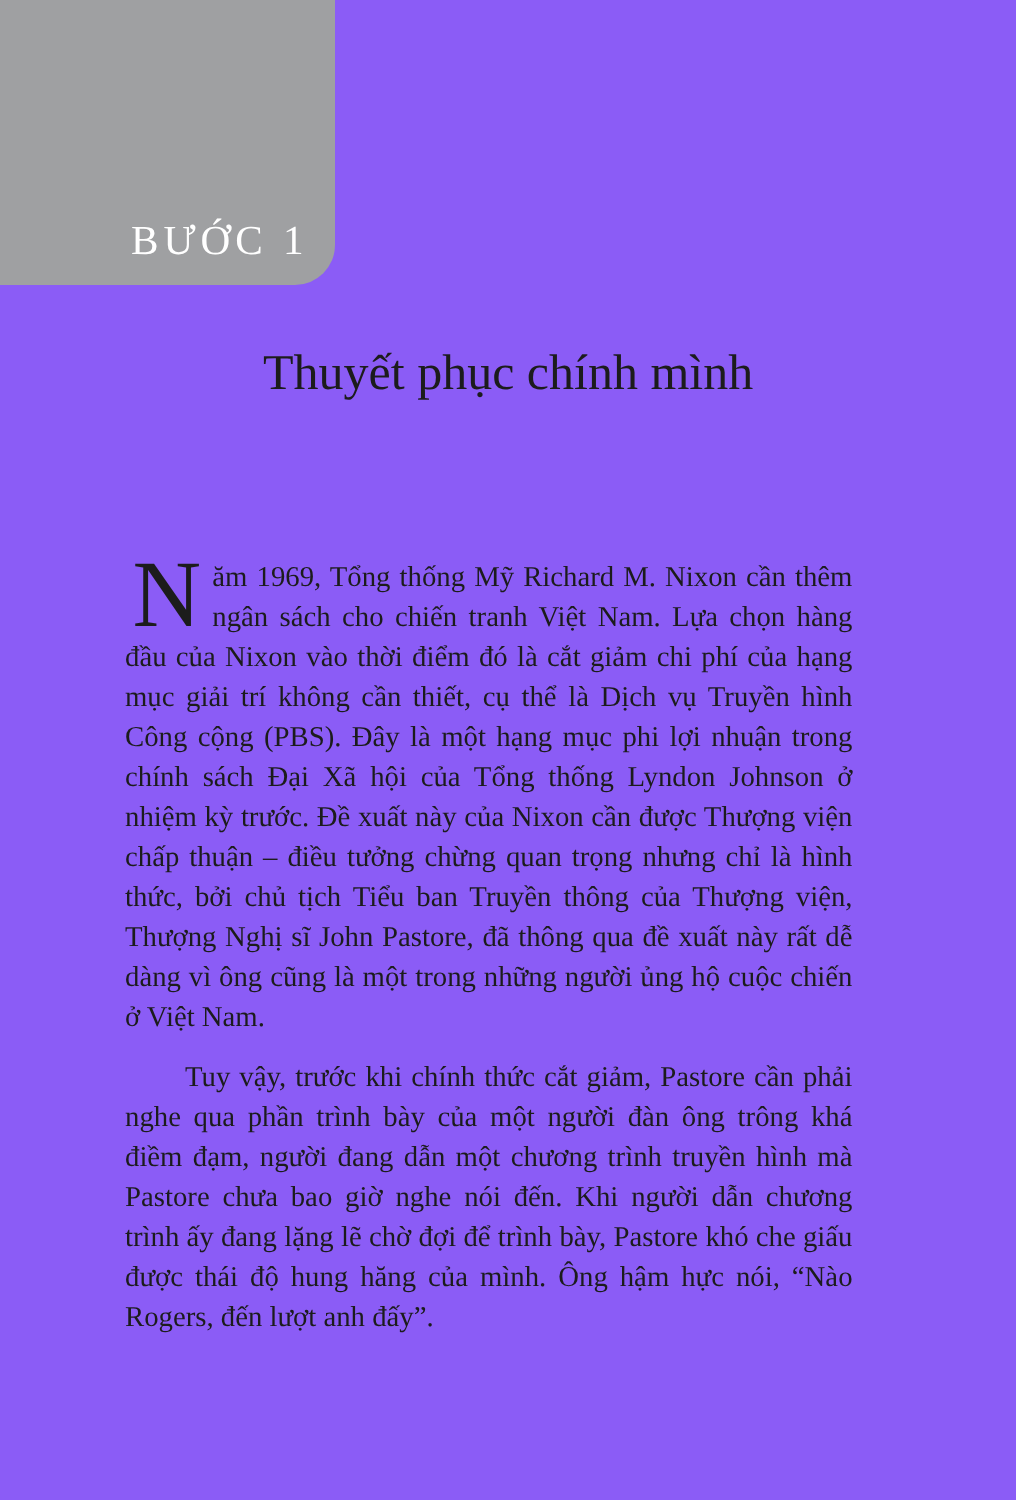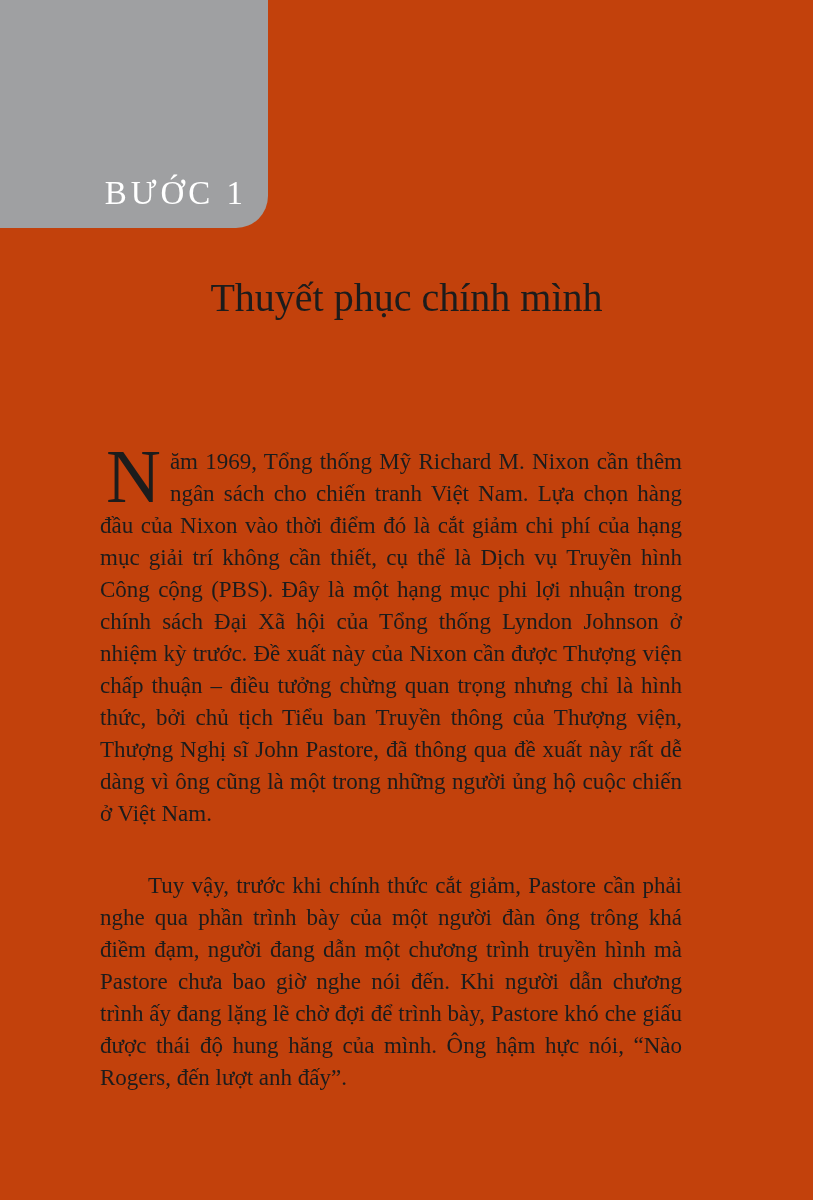--- a/index.html
+++ b/index.html
@@ -4,21 +4,21 @@
 <style>
   html, body {
     margin: 0;
     padding: 0;
     background: #ffffff;
   }
   .page {
     position: relative;
     width: 813px;
     height: 1200px;
-    background: #c2410c;
+    background: #8b5cf6;
     overflow: hidden;
     font-family: "Liberation Serif", "DejaVu Serif", serif;
     color: #1c1c1c;
   }
   .step-badge {
     position: absolute;
     top: 0;
     left: 0;
     width: 268px;
     height: 228px;
@@ -64,21 +64,21 @@
     padding: 0;
   }
   .drop-cap {
     float: left;
     font-size: 76px;
     line-height: 60px;
     height: 62px;
     margin: 0 9px 0 6px;
   }
   .para-indent {
-    margin-top: 40px;
+    margin-top: 16px;
     text-indent: 48px;
   }
 </style>
 </head>
 <body>
 
 <div class="page">
 
   <div class="step-badge">
     <span class="step-badge-label">BƯỚC 1</span>

